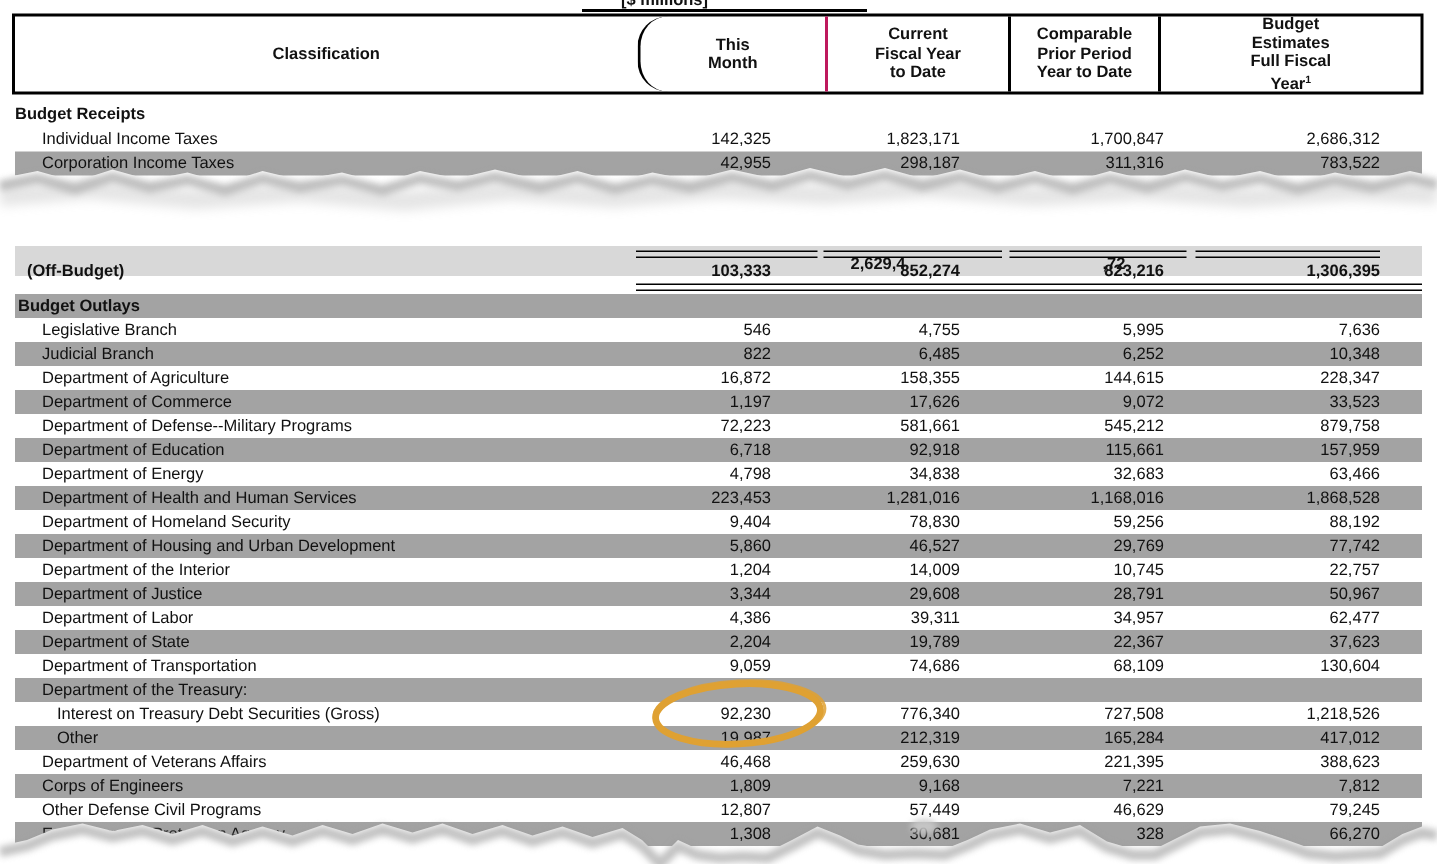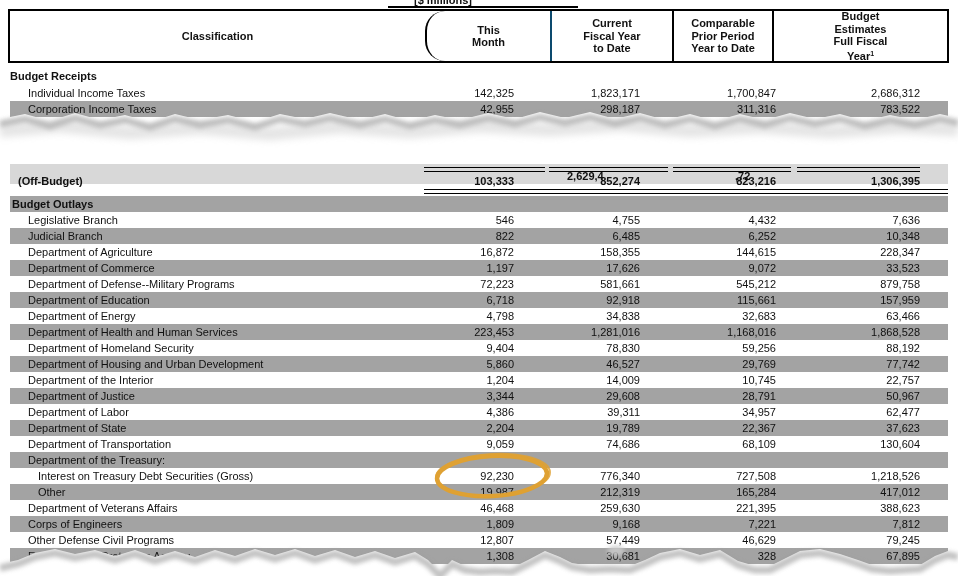--- a/index.html
+++ b/index.html
@@ -8,21 +8,21 @@
   .caption{position:absolute;top:-6px;left:383px;width:120px;text-align:center;
            font-weight:bold;font-size:11px;}
   .caption-rule{position:absolute;top:6px;left:388px;width:190px;height:2px;background:#000;}
   .hdr{position:absolute;left:8px;top:9px;width:937px;height:50px;border:2px solid #000;display:flex;}
   .hc{display:flex;flex-direction:column;justify-content:center;text-align:center;
       font-weight:bold;font-size:11px;line-height:12.5px;box-sizing:border-box;}
   .hc .ht{white-space:pre-line;display:inline;}
   .hc sup{font-size:7px;vertical-align:4px;}
   .c0{width:415px;}
   .c1{width:125px;border-left:2px solid #000;border-radius:20px;}
-  .c2{width:122px;border-left:2px solid #0c4a6e;}
+  .c2{width:122px;border-left:2px solid #be185d;}
   .c3{width:100px;border-left:2px solid #000;}
   .c4{flex:1;border-left:2px solid #000;}
   .receipts-label{position:absolute;left:10px;top:70px;font-weight:bold;font-size:11px;}
   .rows{position:absolute;left:10px;width:938px;}
   #receipts-rows{top:85px;}
   #outlay-rows{top:212px;}
   .row{display:flex;height:16px;align-items:center;font-size:11px;}
   .row .lbl{flex:1;padding-left:18px;white-space:nowrap;overflow:hidden;}
   .row .v{text-align:right;box-sizing:border-box;white-space:nowrap;}
   .row .v1{width:125px;padding-right:34px;text-align:right;}
@@ -127,21 +127,21 @@
     <div class="row shaded sect">
       <span class="lbl">Budget Outlays</span>
     </div>
   </div>
 
   <div id="outlay-rows" class="rows">
       <div class="row">
         <span class="lbl">Legislative Branch</span>
         <span class="v v1">546</span>
         <span class="v v2">4,755</span>
-        <span class="v v3">4,432</span>
+        <span class="v v3">5,995</span>
         <span class="v v4">7,636</span>
       </div>
       <div class="row shaded">
         <span class="lbl">Judicial Branch</span>
         <span class="v v1">822</span>
         <span class="v v2">6,485</span>
         <span class="v v3">6,252</span>
         <span class="v v4">10,348</span>
       </div>
       <div class="row">
@@ -275,21 +275,21 @@
         <span class="v v1">12,807</span>
         <span class="v v2">57,449</span>
         <span class="v v3">46,629</span>
         <span class="v v4">79,245</span>
       </div>
       <div class="row shaded">
         <span class="lbl">Environmental Protection Agency</span>
         <span class="v v1">1,308</span>
         <span class="v v2">30,681</span>
         <span class="v v3">328</span>
-        <span class="v v4">67,895</span>
+        <span class="v v4">66,270</span>
       </div>
     </div>
 
   <svg class="tear-svg" width="958" height="576" viewBox="0 0 958 576">
     <defs>
       <filter id="blr" x="-20%" y="-150%" width="140%" height="400%">
           <feGaussianBlur stdDeviation="2.2"></feGaussianBlur>
         </filter>
       <filter id="blr2" x="-20%" y="-200%" width="140%" height="500%">
           <feGaussianBlur stdDeviation="3.5"></feGaussianBlur>

